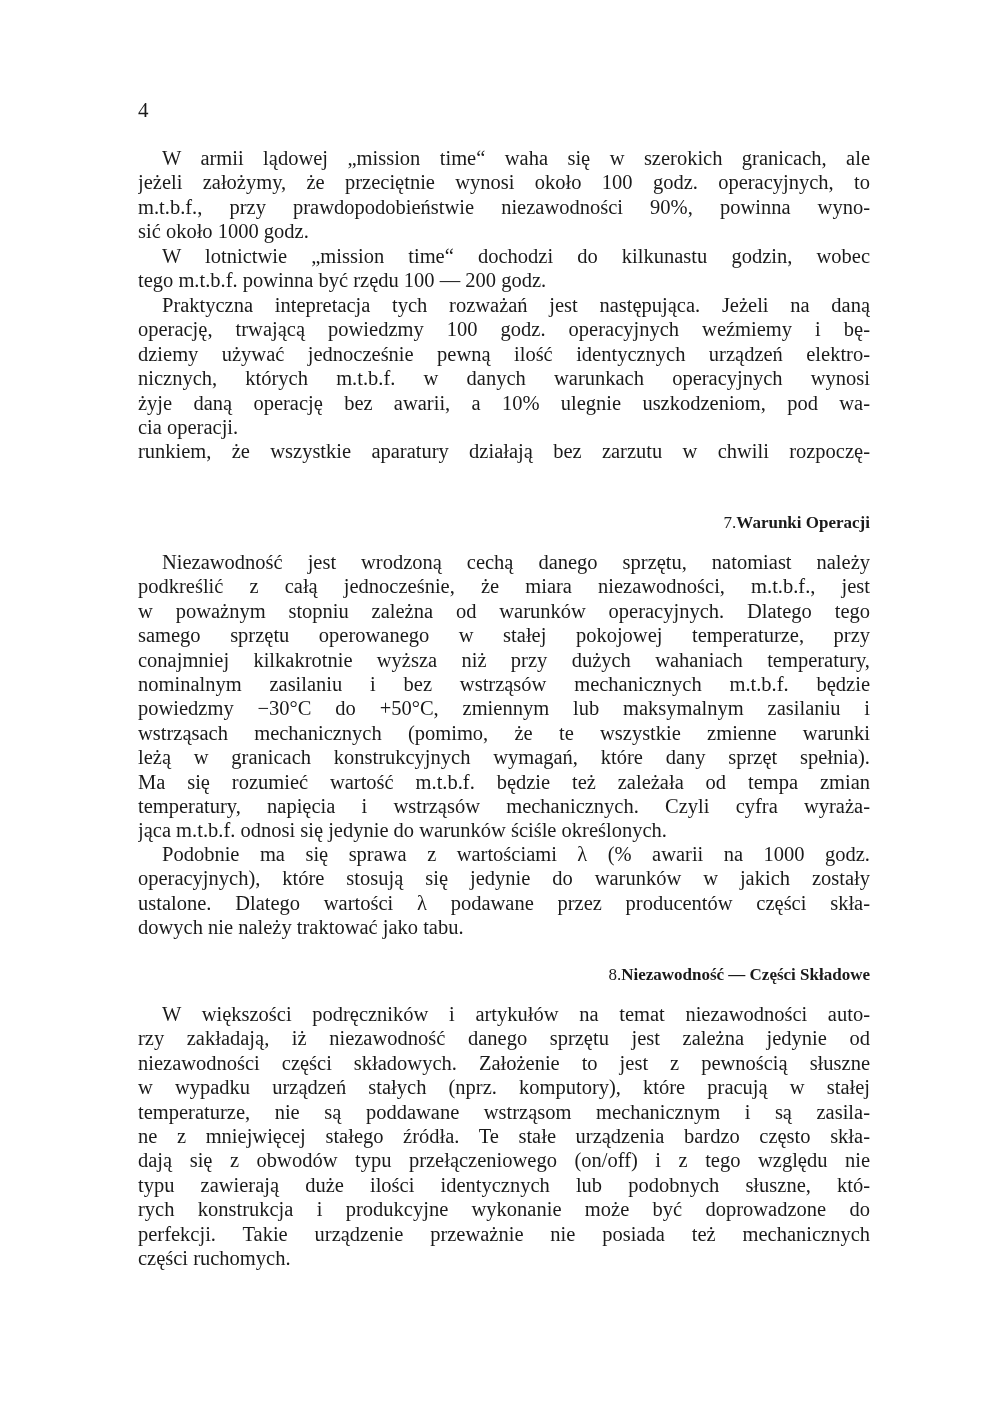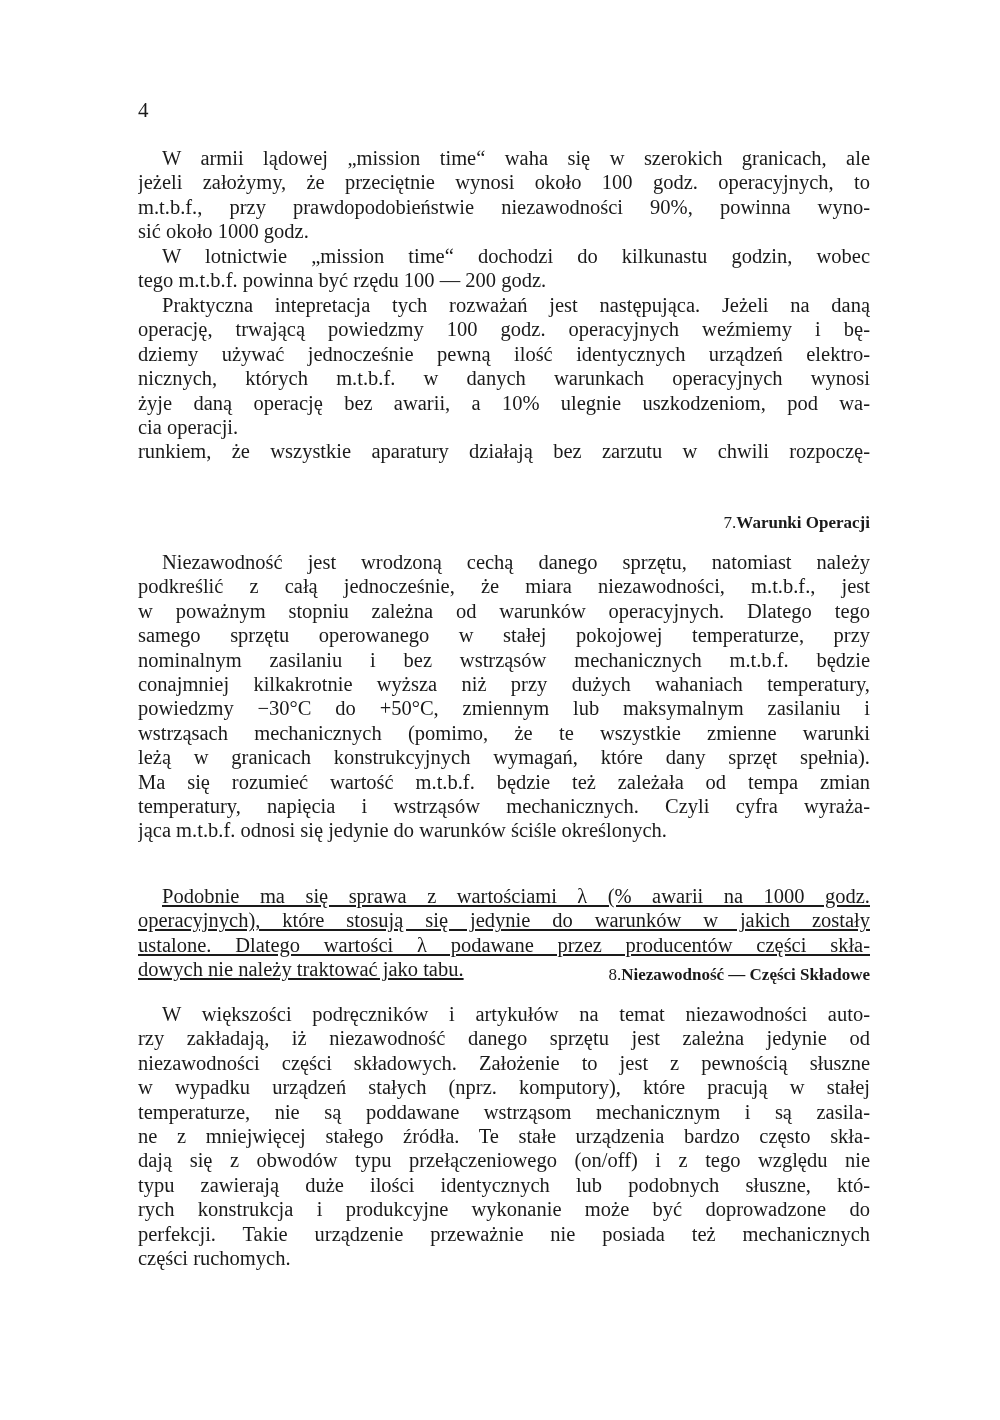--- a/index.html
+++ b/index.html
@@ -61,31 +61,31 @@
   <span class="heading">
     <span class="num">7.</span><span class="title">Warunki Operacji</span>
   </span>
 </div>
 
 <div class="body-text" style="top:550px;">
   <span class="line indent">Niezawodność jest wrodzoną cechą danego sprzętu, natomiast należy</span>
   <span class="line">podkreślić z całą jednocześnie, że miara niezawodności, m.t.b.f., jest</span>
   <span class="line">w poważnym stopniu zależna od warunków operacyjnych. Dlatego tego</span>
   <span class="line">samego sprzętu operowanego w stałej pokojowej temperaturze, przy</span>
+  <span class="line">conajmniej kilkakrotnie wyższa niż przy dużych wahaniach temperatury,</span>
   <span class="line">nominalnym zasilaniu i bez wstrząsów mechanicznych m.t.b.f. będzie</span>
-  <span class="line">conajmniej kilkakrotnie wyższa niż przy dużych wahaniach temperatury,</span>
   <span class="line">powiedzmy −30°C do +50°C, zmiennym lub maksymalnym zasilaniu i</span>
   <span class="line">wstrząsach mechanicznych (pomimo, że te wszystkie zmienne warunki</span>
   <span class="line">leżą w granicach konstrukcyjnych wymagań, które dany sprzęt spełnia).</span>
   <span class="line">Ma się rozumieć wartość m.t.b.f. będzie też zależała od tempa zmian</span>
   <span class="line">temperatury, napięcia i wstrząsów mechanicznych. Czyli cyfra wyraża-</span>
   <span class="line last">jąca m.t.b.f. odnosi się jedynie do warunków ściśle określonych.</span>
 </div>
 
-<div class="body-text" style="top:884px;text-decoration:underline;">
+<div class="body-text" style="top:842px;">
   <span class="line indent">Podobnie ma się sprawa z wartościami λ (% awarii na 1000 godz.</span>
   <span class="line">operacyjnych), które stosują się jedynie do warunków w jakich zostały</span>
   <span class="line">ustalone. Dlatego wartości λ podawane przez producentów części skła-</span>
   <span class="line last">dowych nie należy traktować jako tabu.</span>
 </div>
 
 <div class="body-text" style="top:963px;">
   <span class="heading">
     <span class="num">8.</span><span class="title">Niezawodność — Części Składowe</span>
   </span>

